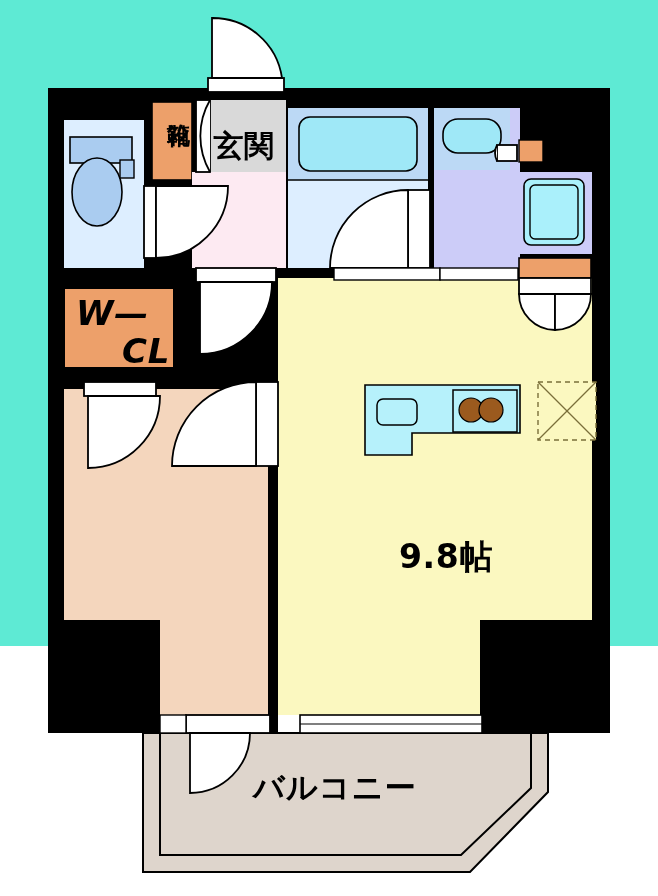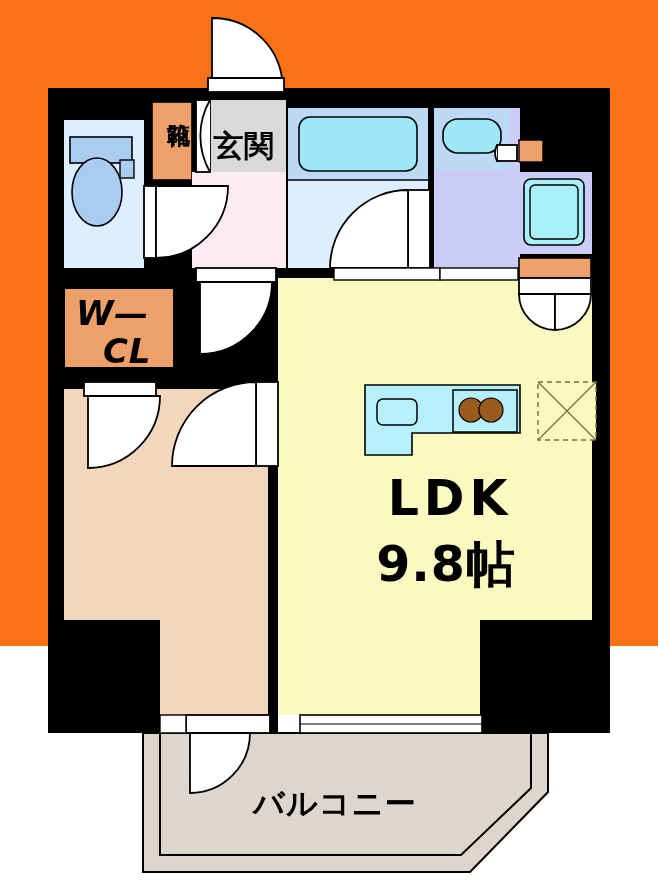--- a/index.html
+++ b/index.html
@@ -10,21 +10,21 @@
   body {
     width: 658px;
     height: 896px;
     font-family: "DejaVu Sans", "Liberation Sans", sans-serif;
     overflow: hidden;
   }
   #floorplan {
     position: relative;
     width: 658px;
     height: 646px;
-    background: #f97316;
+    background: #5eead4;
   }
   #fp-svg {
     position: absolute;
     left: 0;
     top: 0;
     width: 658px;
     height: 896px;
   }
   .room-label {
     position: absolute;
@@ -32,21 +32,21 @@
     font-weight: bold;
     line-height: 1.0;
     letter-spacing: 0.02em;
     white-space: nowrap;
     text-align: center;
     font-family: "DejaVu Sans", "Liberation Sans", sans-serif;
   }
   .lbl-yoshitsu-name { font-size: 47px; }
   .lbl-yoshitsu-area { font-size: 47px; }
   .lbl-ldk-name { font-size: 49px; letter-spacing: 0.10em; }
-  .lbl-ldk-area  { font-size: 49px; }
+  .lbl-ldk-area  { font-size: 33px; }
   .lbl-genkan { font-size: 30px; letter-spacing: 0.02em; }
   .lbl-kutsubako {
     font-size: 23px;
     line-height: 1.03;
     letter-spacing: 0;
     writing-mode: vertical-rl;
   }
   .lbl-wcl-w { font-size: 34px; font-style: italic; letter-spacing: 0.02em; }
   .lbl-wcl-c { font-size: 34px; font-style: italic; letter-spacing: 0.02em; }
   .lbl-balcony { font-size: 31px; letter-spacing: 0.04em; }
@@ -179,23 +179,22 @@
 
   </svg>
 
   <div class="room-label lbl-kutsubako" style="left:156px; top:106px; width:34px;">靴箱</div>
 
   <div class="room-label lbl-genkan" style="left:202px; top:131px; width:84px;">玄関</div>
 
   <div class="room-label lbl-wcl-w" style="left:76px; top:296px; width:86px; text-align:left;">
     <span>W</span><span>—</span>
   </div>
-  <div class="room-label lbl-wcl-c" style="left:84px; top:334px; width:86px; text-align:center;">
+  <div class="room-label lbl-wcl-c" style="left:84px; top:334px; width:86px; text-align:right;">
     <span>C</span><span>L</span>
   </div>
 
 
-  <div class="room-label lbl-ldk-name" style="left:344px; top:474px; width:212px;">LDK</div>
   <div class="room-label lbl-ldk-area" style="left:340px; top:540px; width:212px;">9.8帖</div>
 
-  <div class="room-label lbl-balcony" style="left:226px; top:772px; width:218px;margin-top:16px;">バルコニー</div>
+  <div class="room-label lbl-balcony" style="left:226px; top:772px; width:218px;">バルコニー</div>
 
 </div>
 
 </body></html>

